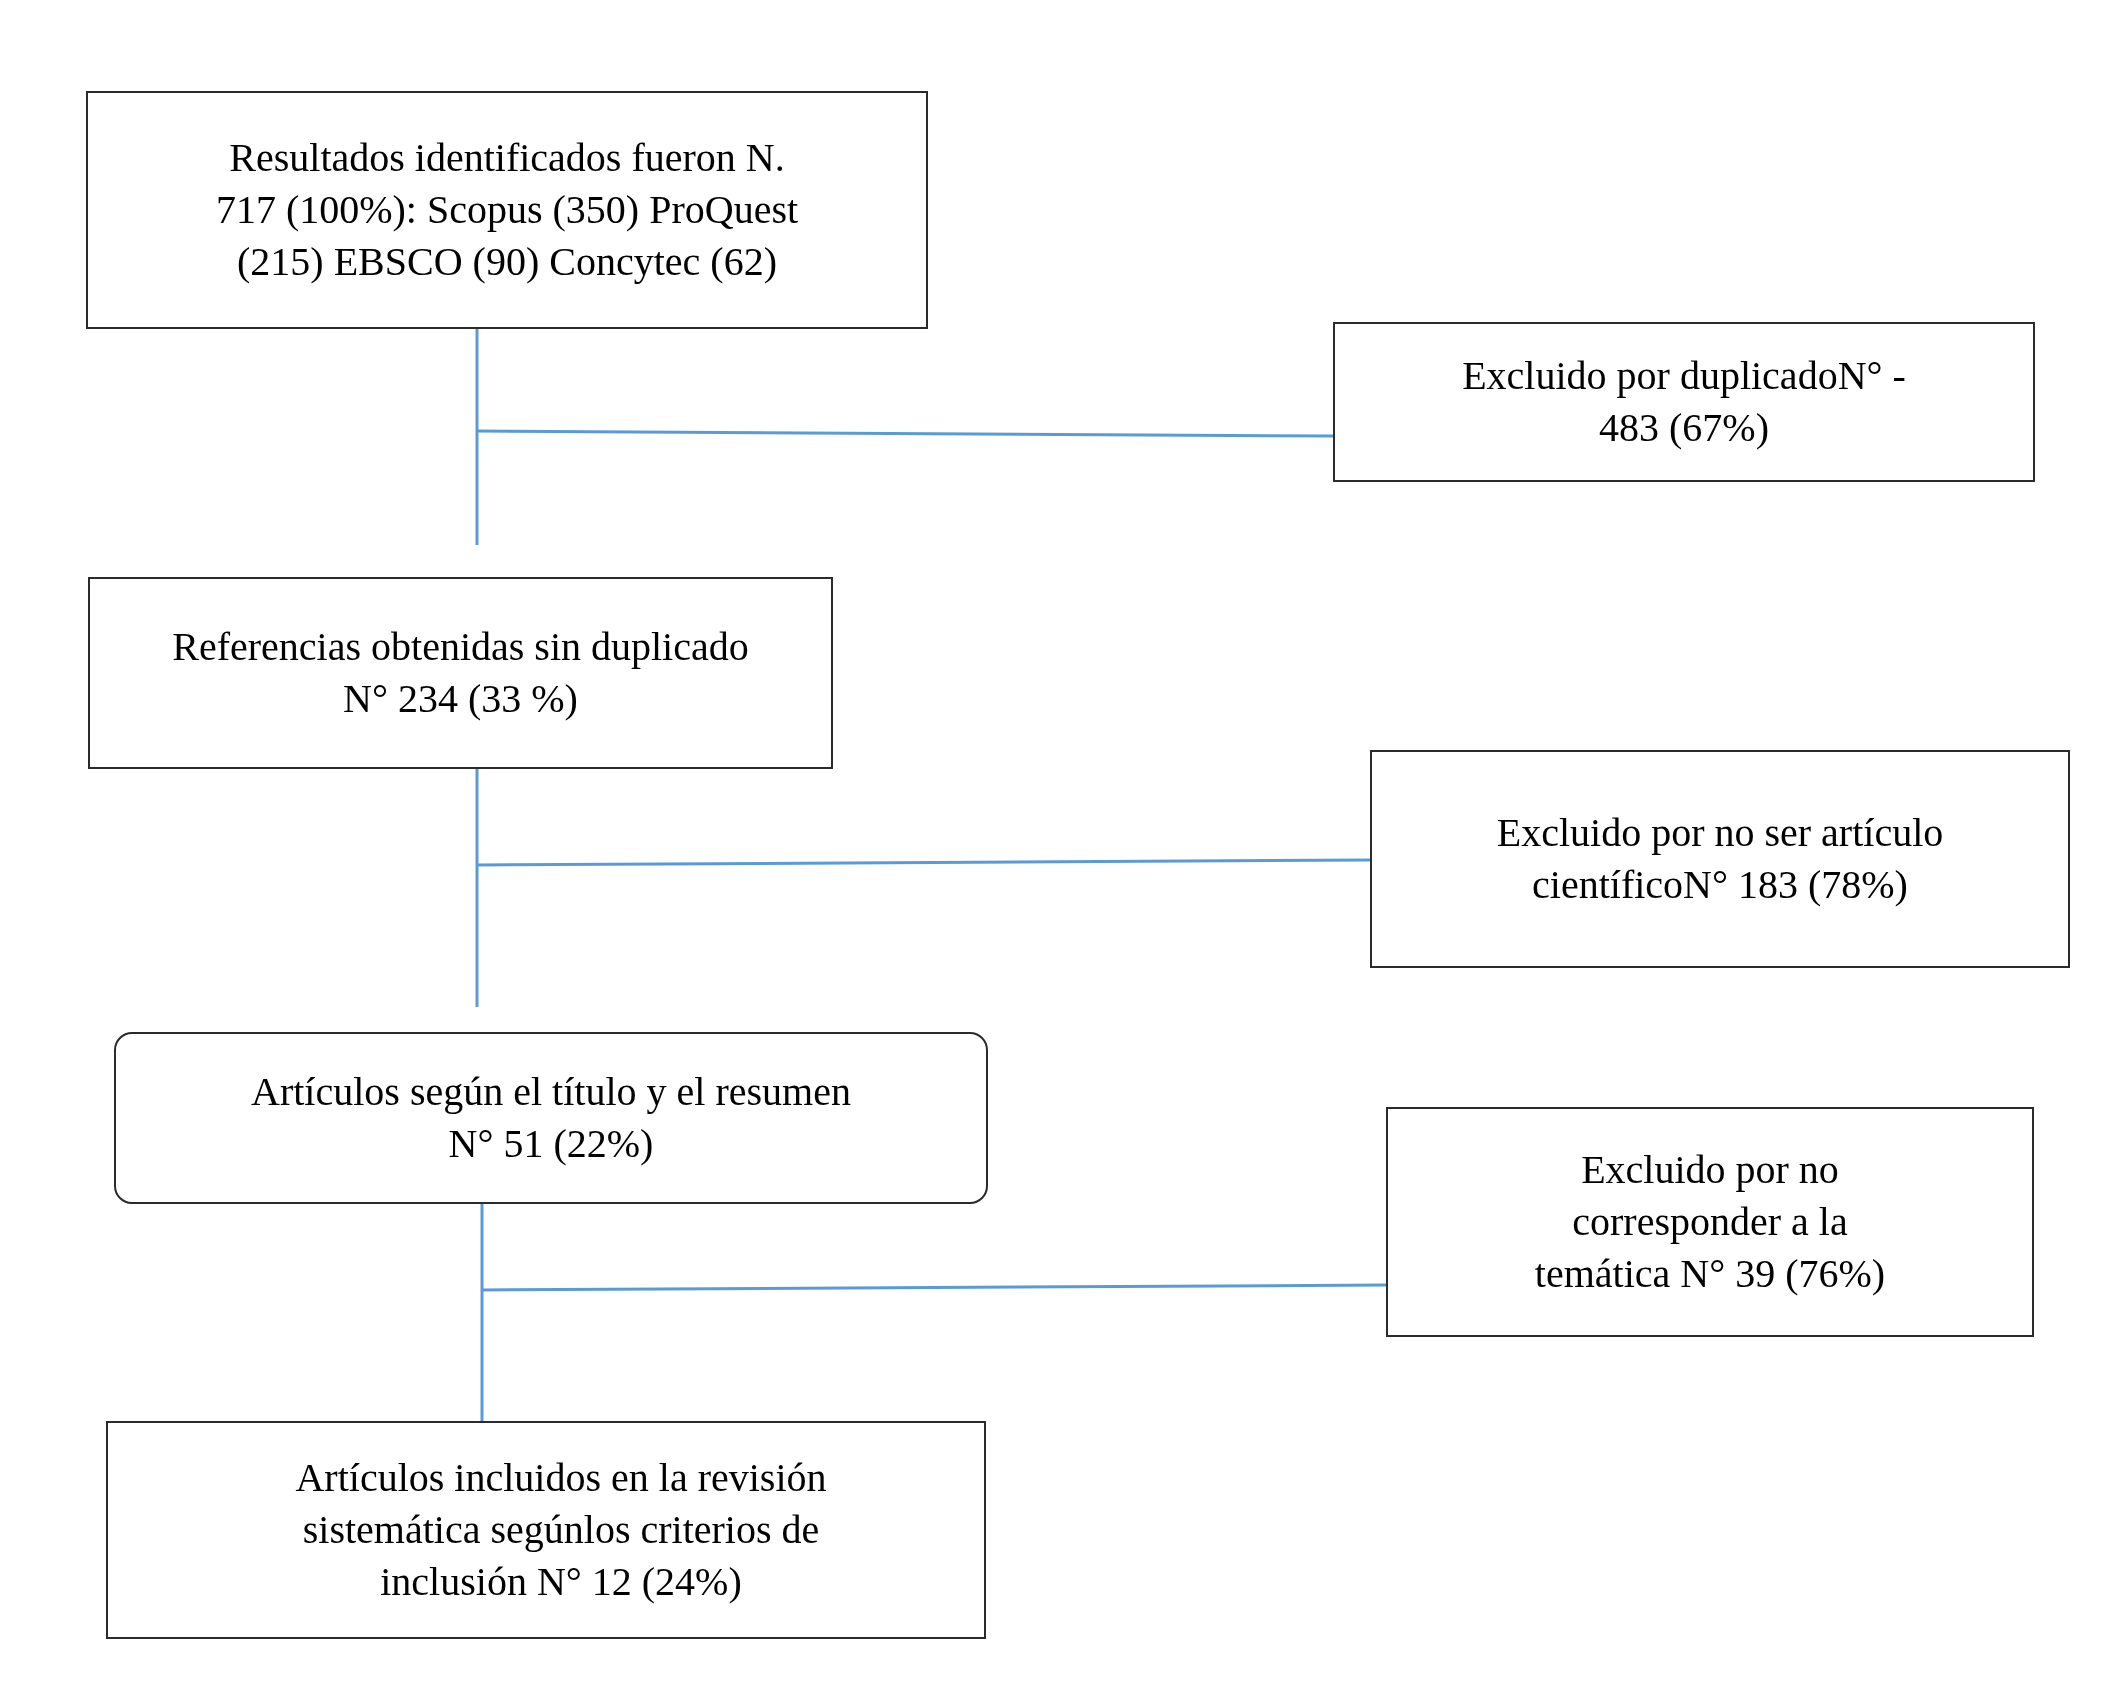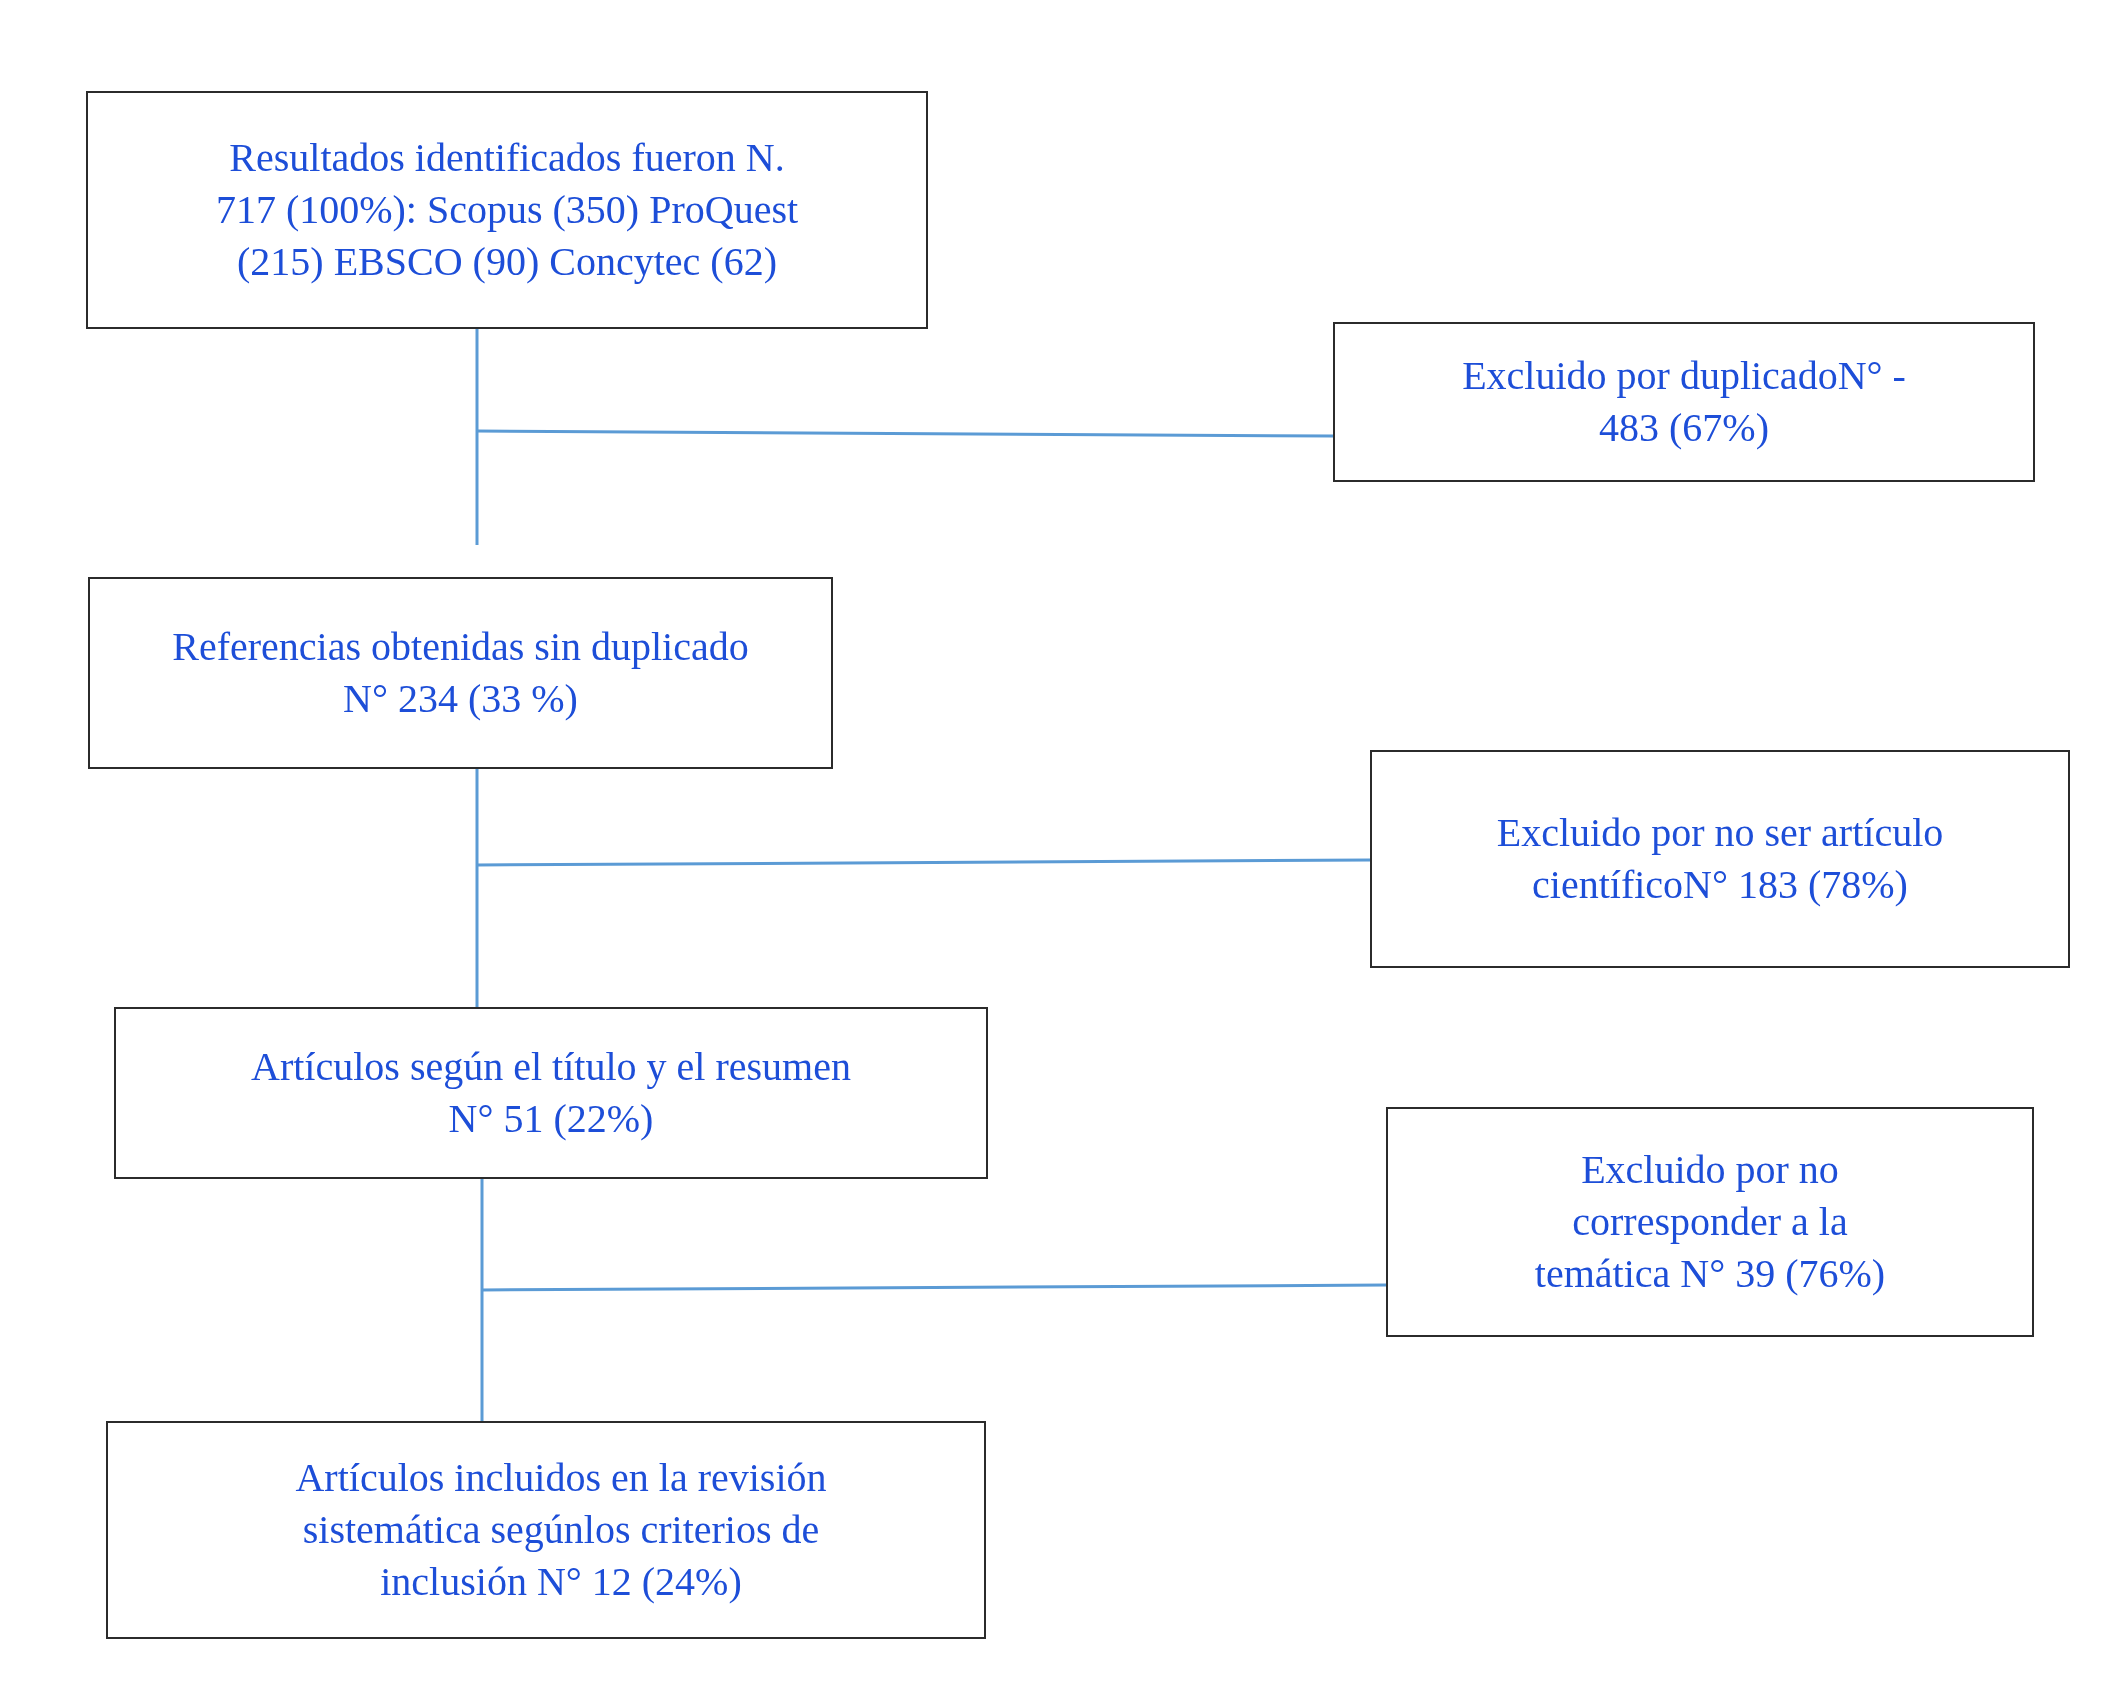--- a/index.html
+++ b/index.html
@@ -19,35 +19,35 @@
   
   .node {
     position: absolute;
     box-sizing: border-box;
     border: 2px solid #2b2b2b;
     background: #ffffff;
     display: flex;
     align-items: center;
     justify-content: center;
     text-align: center;
-    color: #1d4ed8;
+    color: #000000;
     font-size: 40px;
     line-height: 1.30;
     padding: 4px 10px;
   }
   .node .txt {
     display: block;
     width: 100%;
     white-space: pre-line;
   }
 
   
   #node-identified  { left: 86px;  top: 91px;   width: 842px;  height: 238px; }
   #node-nodup       { left: 88px;  top: 577px;  width: 745px;  height: 192px; }
-  #node-titleabs    { left: 114px; top: 1007px; width: 874px;  height: 172px; }
+  #node-titleabs    { left: 114px; top: 1032px; width: 874px;  height: 172px; border-radius: 18px; }
   #node-included    { left: 106px; top: 1421px; width: 880px;  height: 218px; padding-left: 40px; }
 
   
   #node-excl-dup    { left: 1333px; top: 322px;  width: 702px;  height: 160px; }
   #node-excl-noart  { left: 1370px; top: 750px;  width: 700px;  height: 218px; }
   #node-excl-tema   { left: 1386px; top: 1107px; width: 648px;  height: 230px; }
 
   
   .conn-svg {
     position: absolute;

